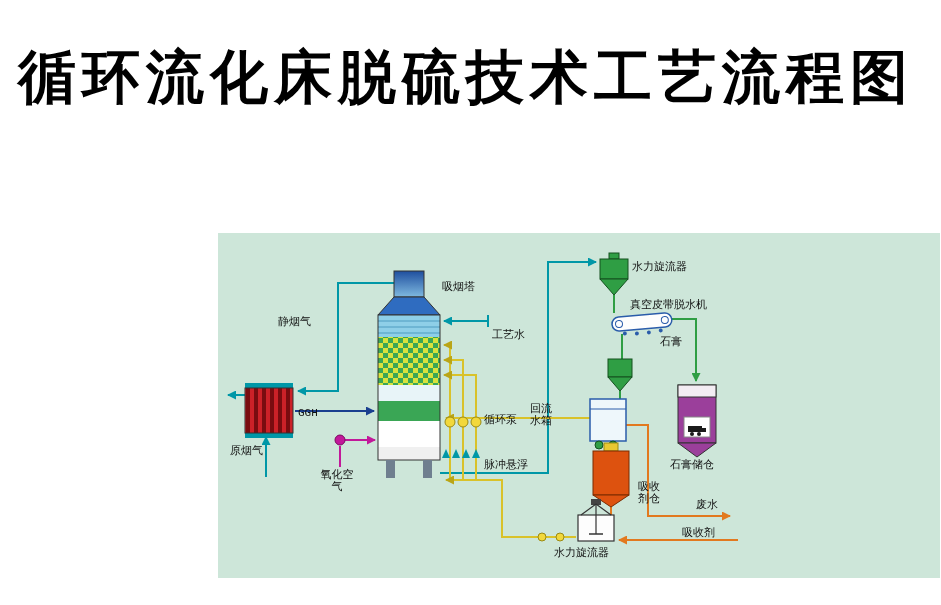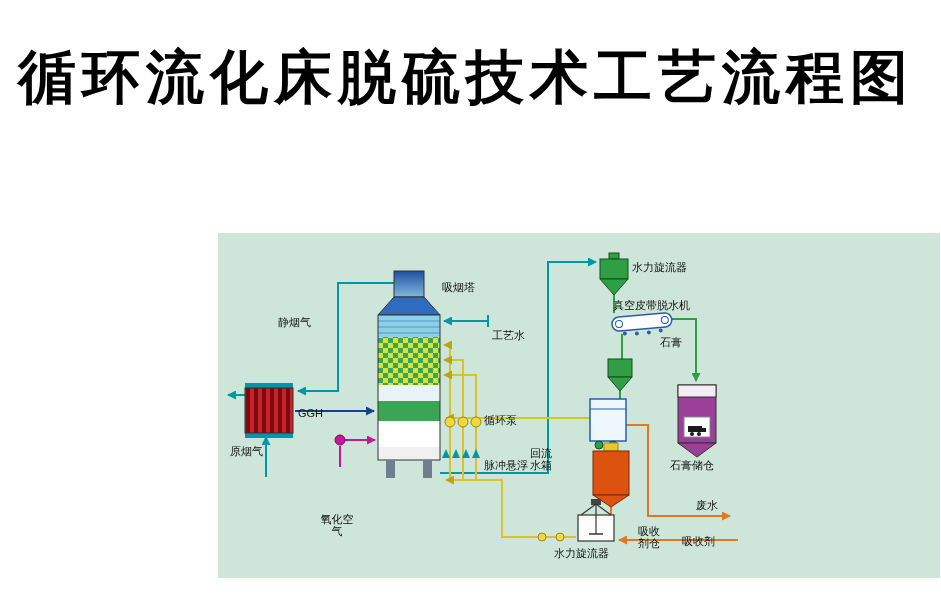--- a/index.html
+++ b/index.html
@@ -14,23 +14,23 @@
     font-weight:bold;font-size:58px;line-height:78px;
     letter-spacing:6px;color:#000000;white-space:nowrap;
   }
   .panel{
     position:absolute;left:218px;top:233px;width:722px;height:345px;
     background:#cde6d9;
   }
   .panel svg{position:absolute;left:0;top:0;}
   .lbl{
     position:absolute;font-size:11px;line-height:12px;color:#101010;
-    white-space:nowrap;z-index:5;
-  }
-  .lbl.wrap{white-space:normal;text-align:center;margin-top:44px;}
+    white-space:nowrap;z-index:5;font-family:Liberation Mono, monospace;
+  }
+  .lbl.wrap{white-space:normal;text-align:center;}
 </style>
 </head>
 <body>
 
 <h1 class="title">循环流化床脱硫技术工艺流程图</h1>
 
 <div class="panel">
 
   <svg width="722" height="345" viewBox="0 0 722 345">
     <defs>
@@ -205,20 +205,20 @@
   <span class="lbl" style="left:224px;top:48px">吸烟塔</span>
   <span class="lbl" style="left:274px;top:96px">工艺水</span>
   <span class="lbl" style="left:60px;top:83px">静烟气</span>
   <span class="lbl" style="left:80px;top:174px">GGH</span>
   <span class="lbl" style="left:12px;top:212px">原烟气</span>
   <span class="lbl wrap" style="left:102px;top:236px;width:34px">氧化空气</span>
   <span class="lbl" style="left:266px;top:181px">循环泵</span>
   <span class="lbl" style="left:266px;top:226px">脉冲悬浮</span>
   <span class="lbl wrap" style="left:308px;top:170px;width:30px">回流水箱</span>
   <span class="lbl" style="left:414px;top:28px">水力旋流器</span>
-  <span class="lbl" style="left:395px;top:66px">真空皮带脱水机</span>
+  <span class="lbl" style="left:412px;top:66px">真空皮带脱水机</span>
   <span class="lbl" style="left:442px;top:103px">石膏</span>
   <span class="lbl" style="left:452px;top:226px">石膏储仓</span>
   <span class="lbl wrap" style="left:416px;top:248px;width:30px">吸收剂仓</span>
   <span class="lbl" style="left:478px;top:266px">废水</span>
-  <span class="lbl" style="left:464px;top:302px">吸收剂</span>
+  <span class="lbl" style="left:464px;top:294px">吸收剂</span>
   <span class="lbl" style="left:336px;top:314px">水力旋流器</span>
 </div>
 
 </body></html>

